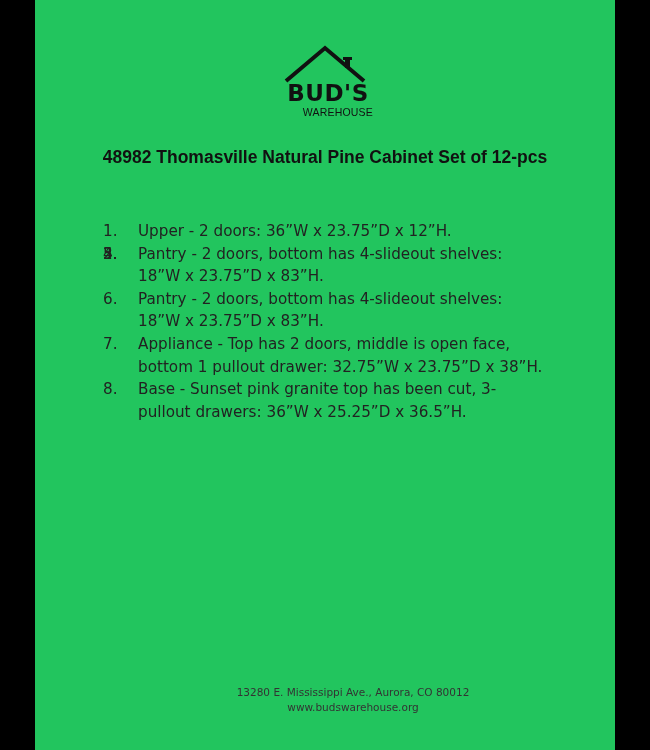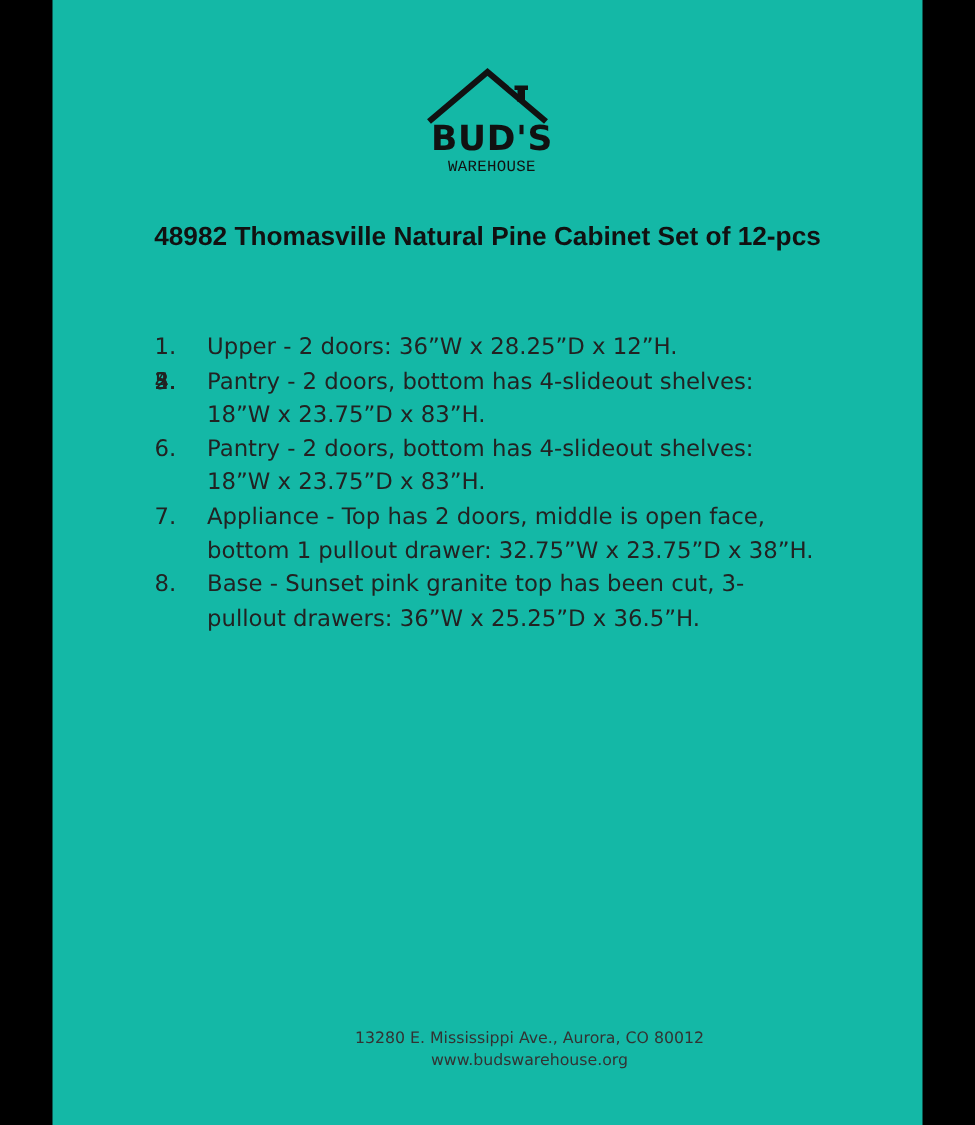--- a/index.html
+++ b/index.html
@@ -5,21 +5,21 @@
     * { margin: 0; padding: 0; box-sizing: border-box; }
     html, body {
       width: 650px; height: 750px;
       background: #000000;
       overflow: hidden;
     }
     .page {
       position: absolute;
       left: 35px; top: 0;
       width: 580px; height: 750px;
-      background: #14b8a6;
+      background: #22c55e;
       font-family: "DejaVu Sans", sans-serif;
       color: #1a1a1a;
     }
     .logo {
       position: absolute;
       left: 248px; top: 44px;
       width: 90px; height: 78px;
     }
     .logo svg { position: absolute; left: 0; top: 0; }
     .logo-name {
@@ -31,22 +31,22 @@
       font-weight: bold;
       font-size: 23px;
       letter-spacing: 0.5px;
       color: #111;
       line-height: 26px;
     }
     .logo-sub {
       position: absolute;
       left: 0; top: 62px;
       width: 90px;
-      text-align: center;
-      font-family: Liberation Mono, monospace;
+      text-align: right;
+      font-family: Liberation Sans, sans-serif;
       font-size: 10.5px;
       color: #111;
       line-height: 12px;
       letter-spacing: 0.2px;
     }
     .title {
       position: absolute;
       left: 40px; top: 145px;
       width: 500px;
       text-align: center;
@@ -103,21 +103,21 @@
     </svg>
     <div class="logo-name">BUD'S</div>
     <div class="logo-sub">WAREHOUSE</div>
   </div>
 
   <h1 class="title">48982 Thomasville Natural Pine Cabinet Set of 12-pcs</h1>
 
   <ol class="list">
     <li class="list-item">
       <span class="item-num">1.</span>
-      <span class="item-text">Upper - 2 doors: 36”W x 28.25”D x 12”H.</span>
+      <span class="item-text">Upper - 2 doors: 36”W x 23.75”D x 12”H.</span>
     </li>
     <li class="list-item">
       <span class="item-num">2.</span>
     </li>
     <li class="list-item">
       <span class="item-num">3.</span>
     </li>
     <li class="list-item">
       <span class="item-num">4.</span>
     </li>

